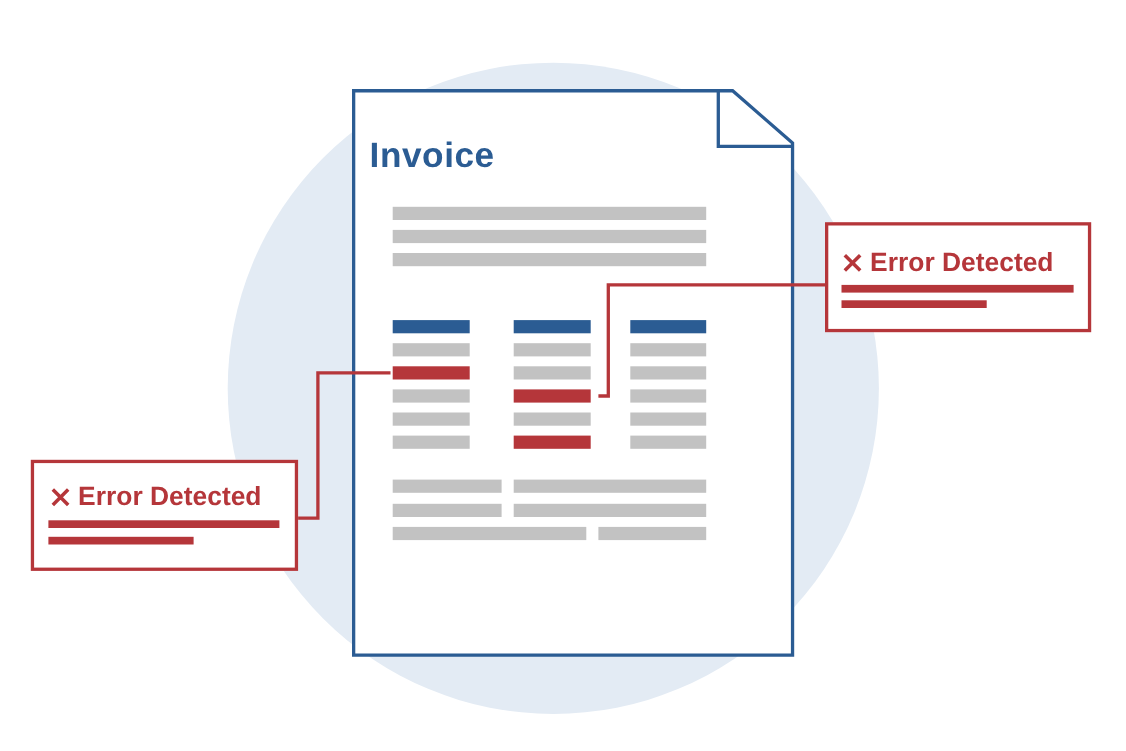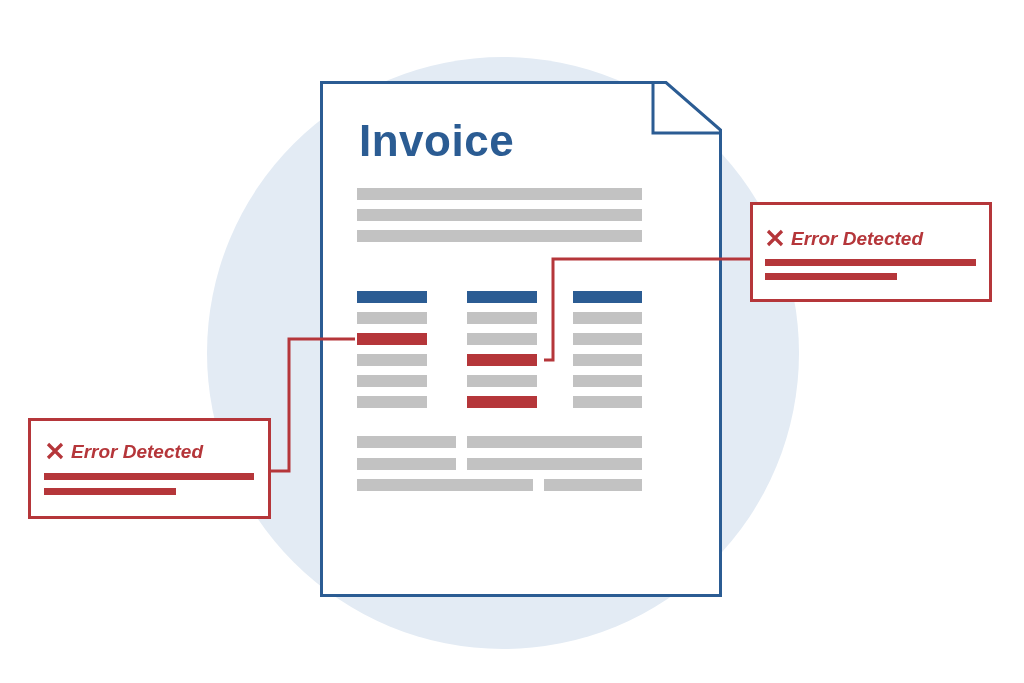--- a/index.html
+++ b/index.html
@@ -1,23 +1,23 @@
 <!DOCTYPE html>
 <html><head>
   <meta charset="utf-8">
   <style>
     html, body { margin: 0; padding: 0; }
     body { width: 1024px; height: 683px; background: #ffffff; position: relative; overflow: hidden; font-family: "Liberation Sans", sans-serif; }
     .abs { position: absolute; }
     .circle { left: 207px; top: 57px; width: 592px; height: 592px; border-radius: 50%; background: #e3ebf4; }
     .doc-svg { left: 0; top: 0; }
-    .title { left: 359px; top: 113px; font-size: 44px; font-weight: bold; color: #2b5c93; letter-spacing: 0.5px; line-height: 56px; }
+    .title { left: 336px; top: 113px; font-size: 32px; font-weight: bold; color: #2b5c93; letter-spacing: 0.5px; line-height: 56px; }
     .bar { position: absolute; height: 12px; }
     .err-box { position: absolute; border: 3px solid #b5363a; background: #ffffff; box-sizing: border-box; }
-    .err-title { position: absolute; font-size: 19px; font-weight: bold; color: #b5363a; white-space: nowrap; line-height: 24px; font-style: italic; }
+    .err-title { position: absolute; font-size: 24px; font-weight: bold; color: #b5363a; white-space: nowrap; line-height: 24px; }
     .err-x { display: inline-block; width: 20px; height: 20px; vertical-align: -3px; margin-right: 6px; }
     .err-line { position: absolute; height: 7px; background: #b5363a; }
   </style>
 </head>
 <body>
 
 <div class="abs circle"></div>
 
 <svg class="abs doc-svg" width="1024" height="683">
   <path d="M321.5 82.5 L666 82.5 L720.5 130 L720.5 595.5 L321.5 595.5 Z" fill="#ffffff" stroke="#2b5c93" stroke-width="3"></path>

